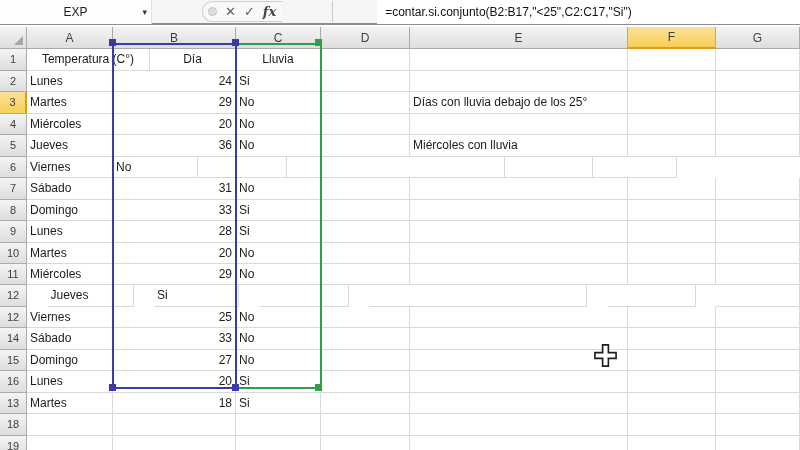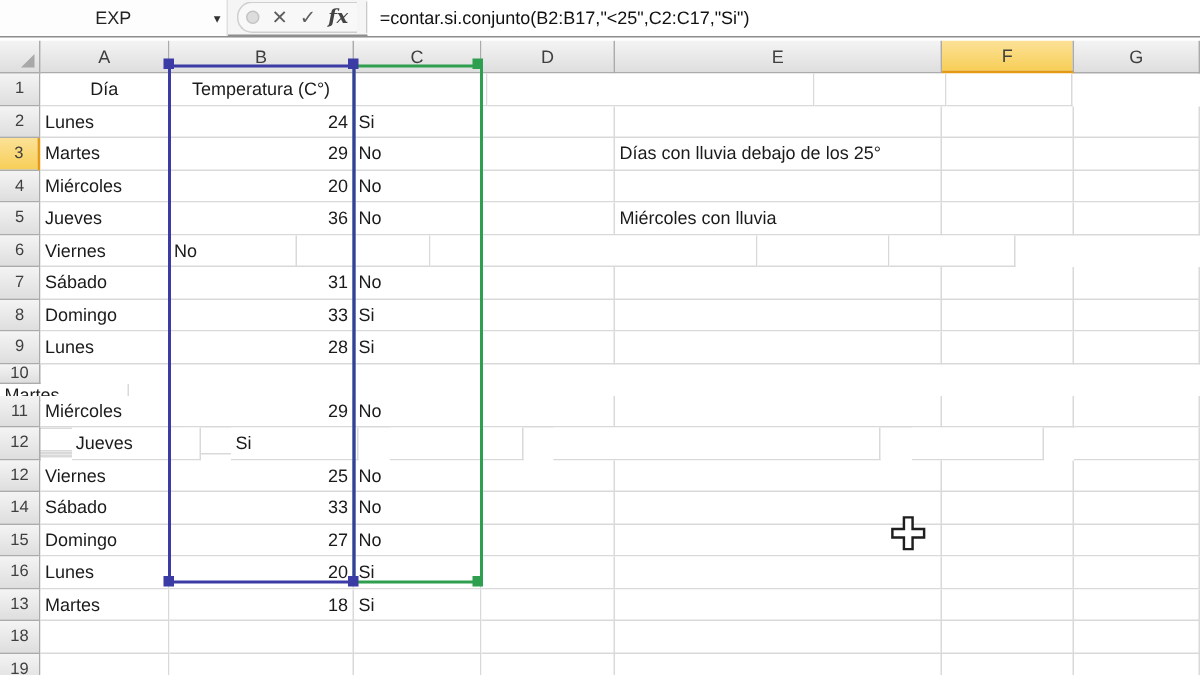--- a/index.html
+++ b/index.html
@@ -11,21 +11,21 @@
     --accent_orange:#E39B17;
     --gridline:#D9D9D9;
     --hdr_border:#ABABAB;
   }
   *{box-sizing:border-box;margin:0;padding:0;}
   body{font-family:"Liberation Sans",sans-serif;background:#fff;}
   #app{position:relative;width:800px;height:450px;overflow:hidden;background:#fff;}
 
   
   #fbar{position:absolute;left:0;top:0;width:800px;height:25px;background:#F5F5F5;
-        border-bottom:2px solid #8E8E8E;display:flex;align-items:center;}
+        border-bottom:2px solid #8E8E8E;display:flex;align-items:center;gap:44px;}
   #namebox{position:relative;width:152px;height:25px;background:#FDFDFD;
            display:flex;align-items:center;justify-content:center;
            font-size:12px;color:#222;border-right:1px solid #E0E0E0;}
   #namedrop{position:absolute;right:4px;top:0;height:25px;display:flex;align-items:center;
             font-size:9px;color:#333;}
   #btnpill{display:flex;align-items:center;height:21px;margin-left:6px;padding:0 6px 0 5px;
            border:1px solid #CFCFCF;border-right:none;border-radius:10px 0 0 10px;gap:8px;background:#F8F8F8;}
   .fbtn{font-size:13px;color:#5E5E5E;line-height:21px;cursor:default;}
   #dotbtn{width:9px;height:9px;border-radius:50%;background:#DDDDDD;border:1px solid #C4C4C4;}
   #fxbtn{font-family:"DejaVu Serif",serif;font-style:italic;font-weight:bold;font-size:13px;color:#444;}
@@ -102,22 +102,23 @@
         <div class="hcell colhdr" style="width: 86px;">A</div>
         <div class="hcell colhdr" style="width: 123px;">B</div>
         <div class="hcell colhdr" style="width: 85px;">C</div>
         <div class="hcell colhdr" style="width: 89px;">D</div>
         <div class="hcell colhdr" style="width: 218px;">E</div>
         <div class="hcell colhdr active" style="width: 88px;">F</div>
         <div class="hcell colhdr" style="width: 84px;">G</div>
       </div>
       <div class="srow" style="height: 21.5px;">
         <div class="hcell rowhdr" style="height: 21.5px;">1</div>
+        <div class="cell ac" style="width: 123px;">Temperatura (C°)</div>
         <div class="cell ac" style="width: 86px;">Día</div>
-        <div class="cell ac" style="width: 123px;">Temperatura (C°)</div>
+        <div class="cell ac" style="width: 85px;">Lluvia</div>
         <div class="cell ac" style="width: 89px;"></div>
         <div class="cell ac" style="width: 218px;"></div>
         <div class="cell ac" style="width: 88px;"></div>
         <div class="cell ac" style="width: 84px;"></div>
       </div>
       <div class="srow" style="height: 21.5px;">
         <div class="hcell rowhdr" style="height: 21.5px;">2</div>
         <div class="cell al" style="width: 86px;">Lunes</div>
         <div class="cell ar" style="width: 123px;">24</div>
         <div class="cell al" style="width: 85px;">Si</div>
@@ -188,21 +189,21 @@
       <div class="srow" style="height: 21.5px;">
         <div class="hcell rowhdr" style="height: 21.5px;">9</div>
         <div class="cell al" style="width: 86px;">Lunes</div>
         <div class="cell ar" style="width: 123px;">28</div>
         <div class="cell al" style="width: 85px;">Si</div>
         <div class="cell al" style="width: 89px;"></div>
         <div class="cell al" style="width: 218px;"></div>
         <div class="cell al" style="width: 88px;"></div>
         <div class="cell al" style="width: 84px;"></div>
       </div>
-      <div class="srow" style="height: 21px; flex-direction: column;">
+      <div class="srow" style="height: 21px;">
         <div class="hcell rowhdr" style="height: 21.5px;">10</div>
         <div class="cell al" style="width: 86px;">Martes</div>
         <div class="cell ar" style="width: 123px;">20</div>
         <div class="cell al" style="width: 85px;">No</div>
         <div class="cell al" style="width: 89px;"></div>
         <div class="cell al" style="width: 218px;"></div>
         <div class="cell al" style="width: 88px;"></div>
         <div class="cell al" style="width: 84px;"></div>
       </div>
       <div class="srow" style="height: 21.5px;">

